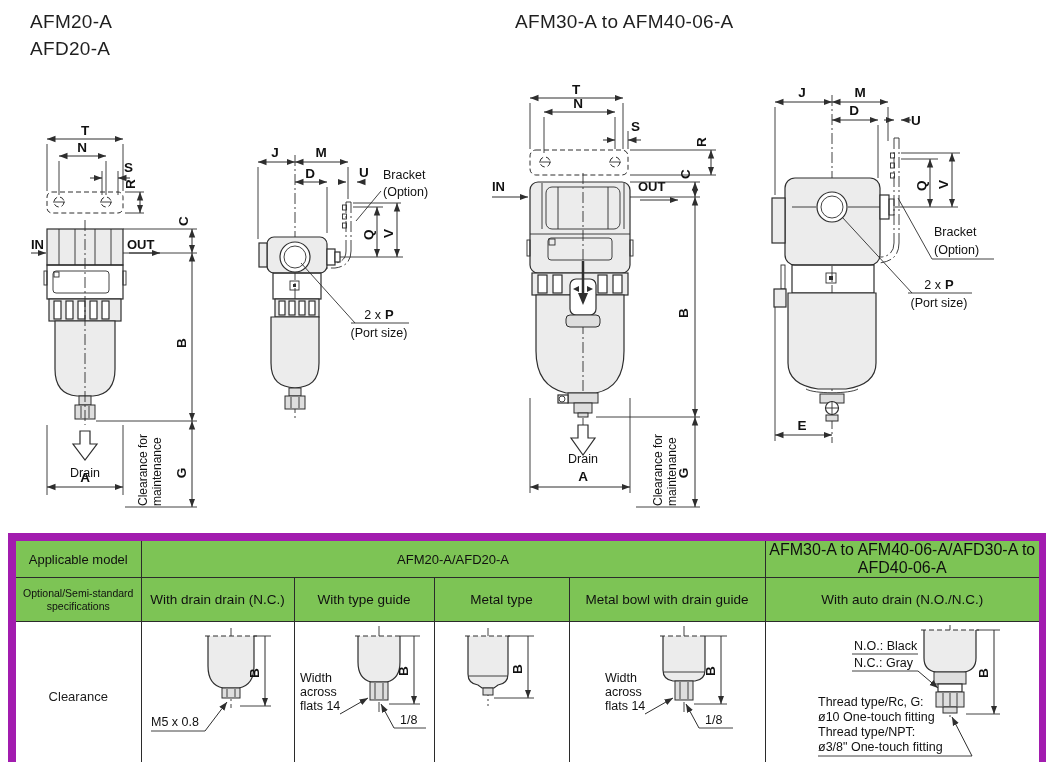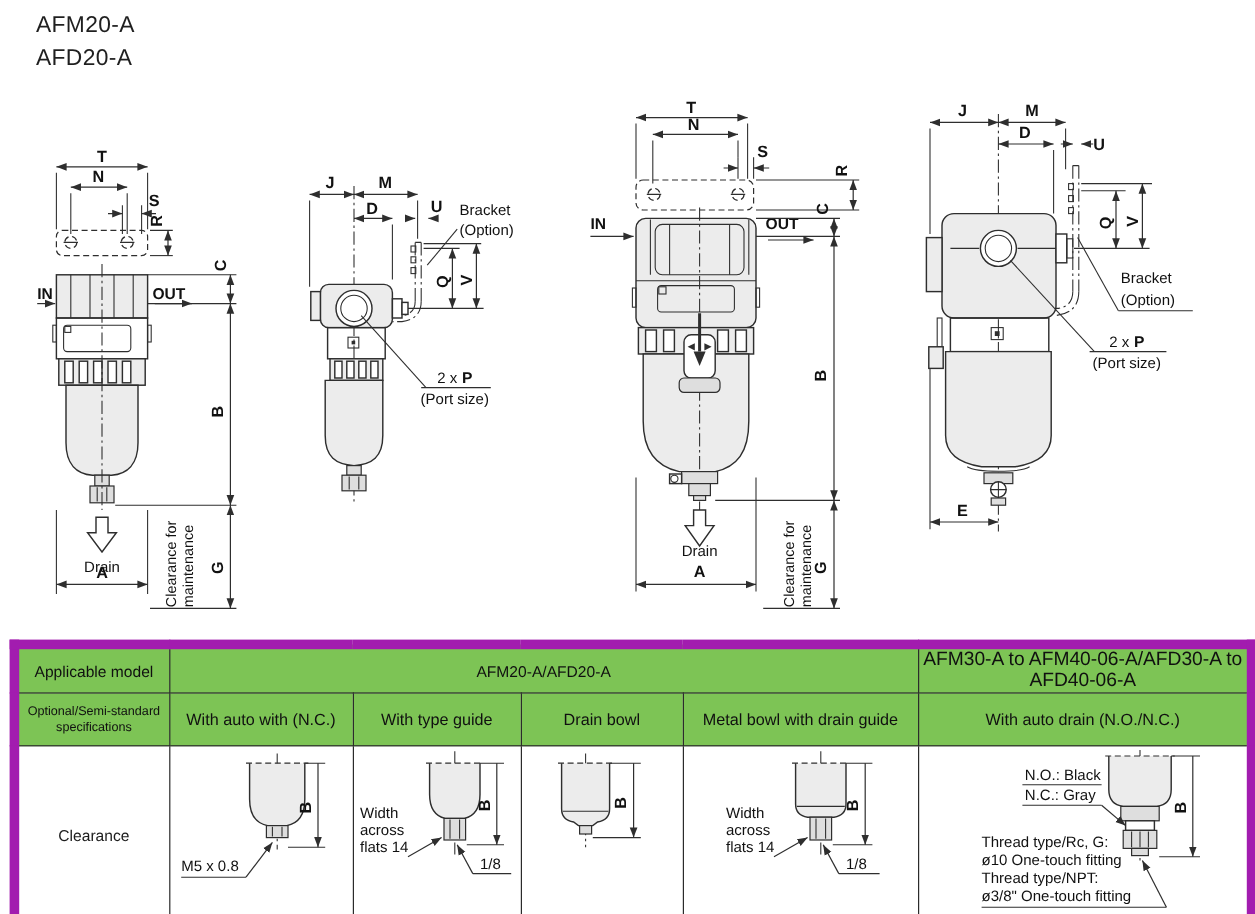--- a/index.html
+++ b/index.html
@@ -46,20 +46,21 @@
         <path d="M0,0.8 L8.5,4 L0,7.2 Z" fill="#2e2e2e"></path>
       </marker>
     </defs>
   </svg>
 
   <div class="heading" style="left:30px;top:8px;">
     <div>AFM20-A</div>
     <div>AFD20-A</div>
   </div>
   <div class="heading" style="left:515px;top:8px;">
+    <div>AFM30-A to AFM40-06-A</div>
   </div>
 
   <svg class="dwg" style="left:30px;top:125px;" width="185" height="392" viewBox="0 0 185 392">
     <g>
       <rect x="17" y="67" width="76" height="21" rx="5" class="dash"></rect>
       <circle cx="29" cy="77" r="5" class="dash"></circle>
       <circle cx="76" cy="77" r="5" class="dash"></circle>
       <line x1="70" y1="77" x2="82" y2="77" class="thin"></line>
       <line x1="23" y1="77" x2="35" y2="77" class="thin"></line>
     </g>
@@ -421,23 +422,23 @@
         <tr class="r1">
       <td class="hdr">Applicable model</td>
       <td class="hdr" colspan="4">AFM20-A/AFD20-A</td>
       <td class="hdr g2">AFM30-A to AFM40-06-A/AFD30-A to AFD40-06-A</td>
     </tr>
     <tr class="r2">
       <td class="hdr speclab">
         <div>Optional/Semi-standard</div>
         <div>specifications</div>
       </td>
-      <td class="hdr">With auto with (N.C.)</td>
+      <td class="hdr">With drain drain (N.C.)</td>
       <td class="hdr">With type guide</td>
-      <td class="hdr">Drain bowl</td>
+      <td class="hdr">Metal type</td>
       <td class="hdr">Metal bowl with drain guide</td>
       <td class="hdr">With auto drain (N.O./N.C.)</td>
     </tr>
     <tr class="r3">
       <td class="dimlab">Clearance</td>
 
       <td>
         <svg class="cellsvg" width="149" height="148" viewBox="0 0 149 148">
           <line x1="88" y1="6" x2="88" y2="86" class="cl"></line>
           <path d="M65,14 L65,44 C65,56 70,64 80,66 L96,66 C106,64 111,56 111,44 L111,14" class="lnf"></path>

